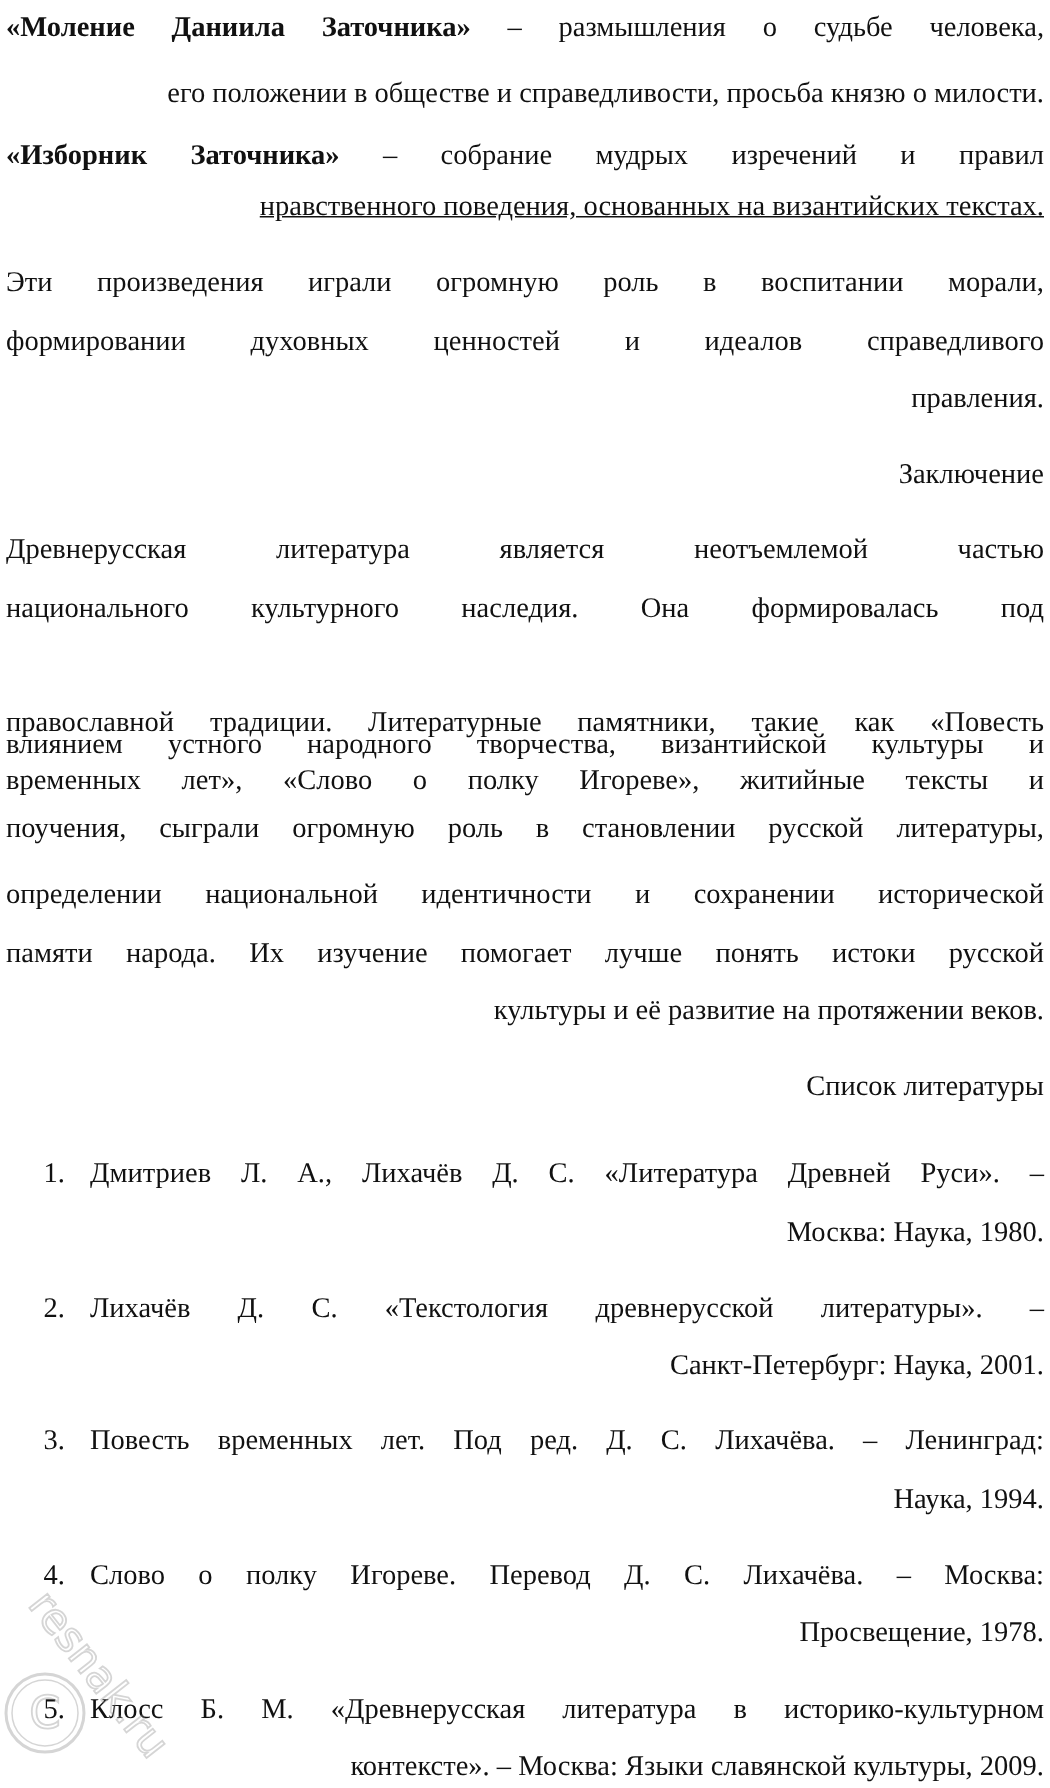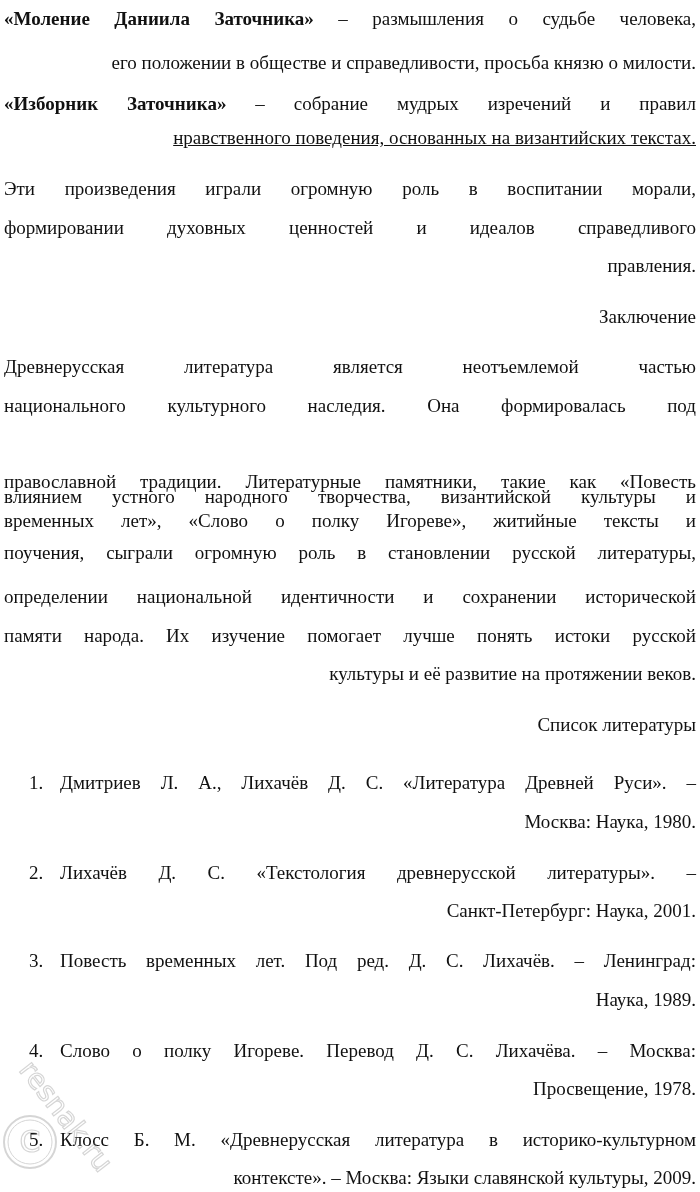--- a/index.html
+++ b/index.html
@@ -103,24 +103,24 @@
       <span class="li-text just">Лихачёв Д. С. «Текстология древнерусской литературы». –</span>
     </div>
     <div class="line" style="top:894px;">
       <span class="li-text left">Санкт-Петербург: Наука, 2001.</span>
     </div>
   </div>
 
   <div>
     <div class="line" style="top:944px;">
       <span class="li-num">3.</span>
-      <span class="li-text just">Повесть временных лет. Под ред. Д. С. Лихачёв. – Ленинград:</span>
+      <span class="li-text just">Повесть временных лет. Под ред. Д. С. Лихачёва. – Ленинград:</span>
     </div>
     <div class="line" style="top:983px;">
-      <span class="li-text left">Наука, 1989.</span>
+      <span class="li-text left">Наука, 1994.</span>
     </div>
   </div>
 
   <div>
     <div class="line" style="top:1034px;">
       <span class="li-num">4.</span>
       <span class="li-text just">Слово о полку Игореве. Перевод Д. С. Лихачёва. – Москва:</span>
     </div>
     <div class="line" style="top:1072px;">
       <span class="li-text left">Просвещение, 1978.</span>

